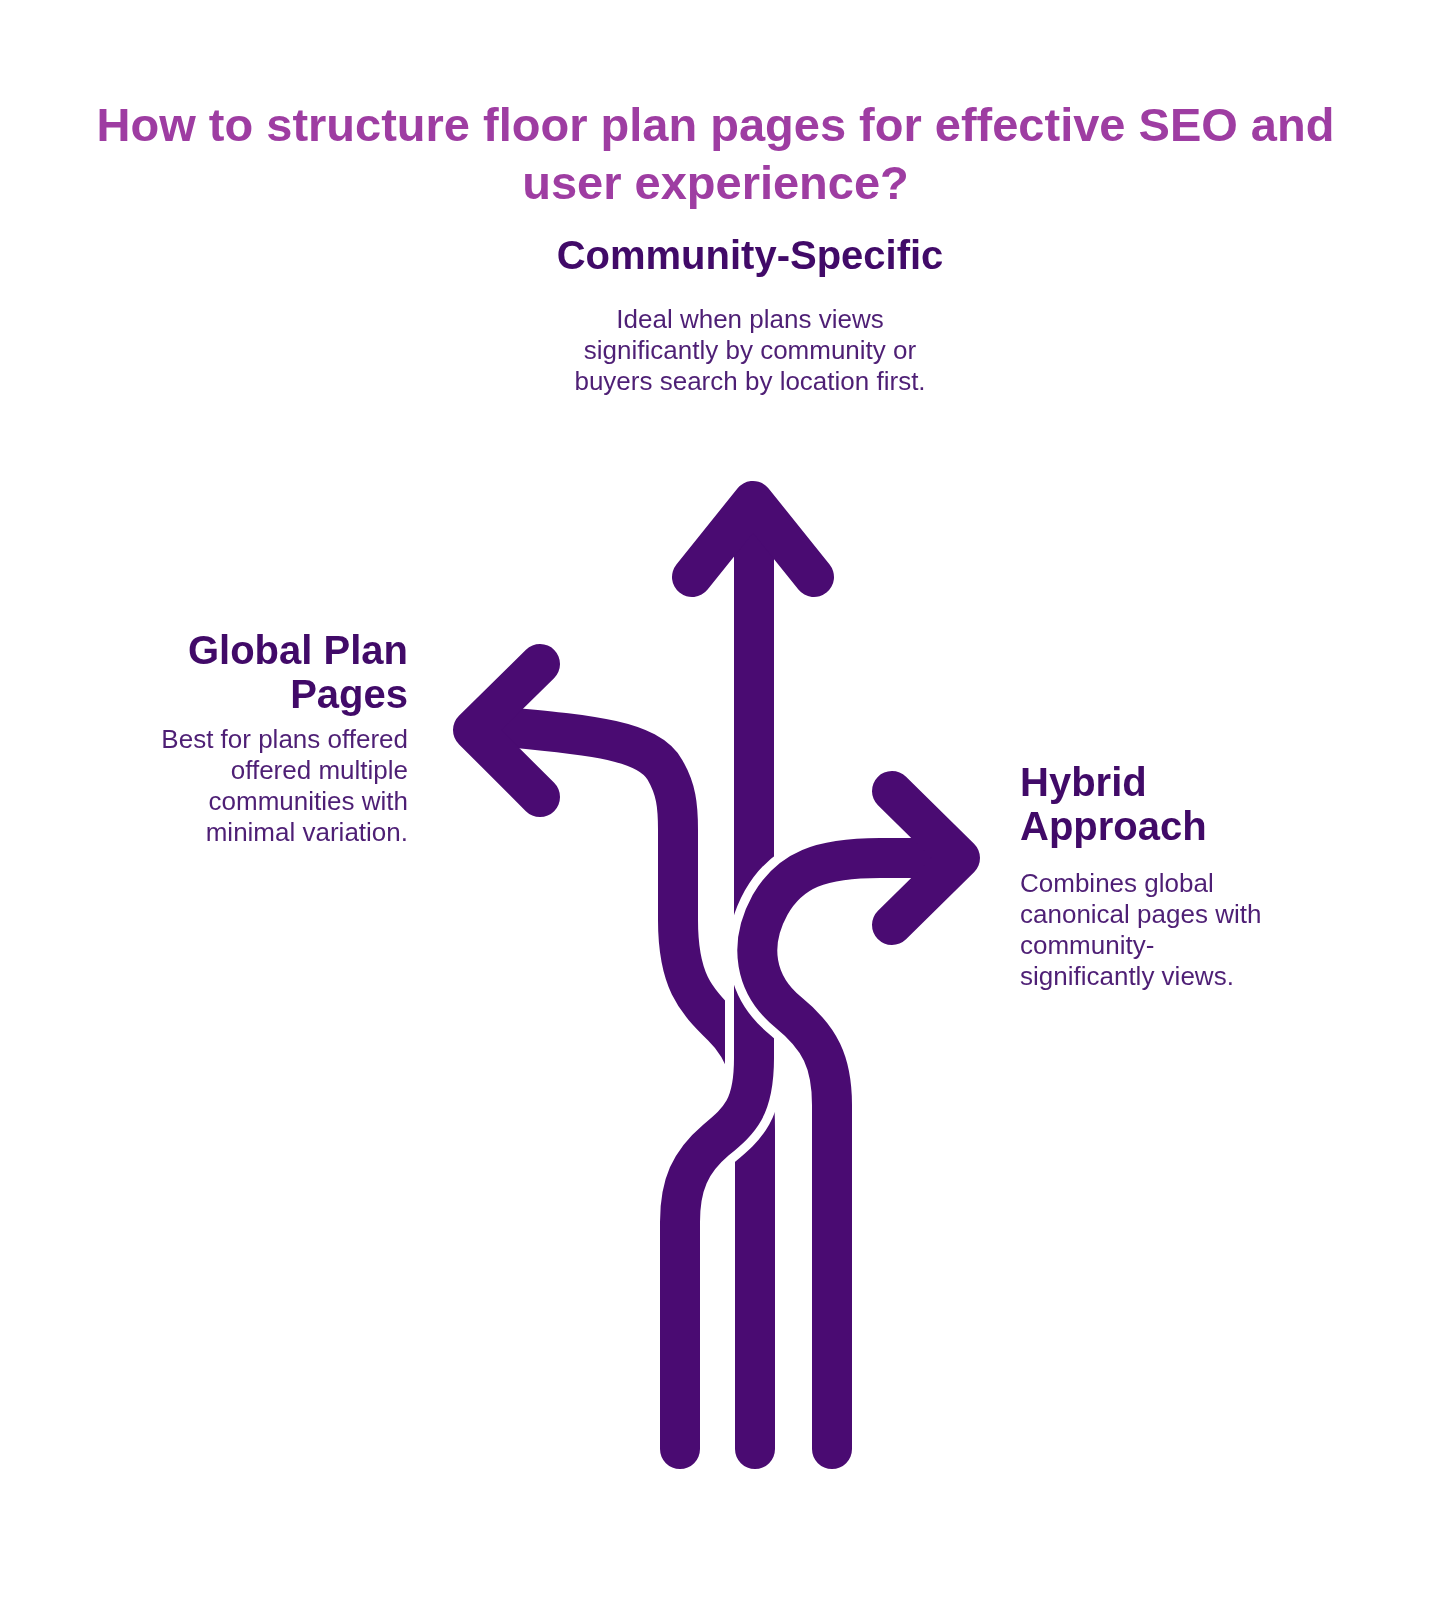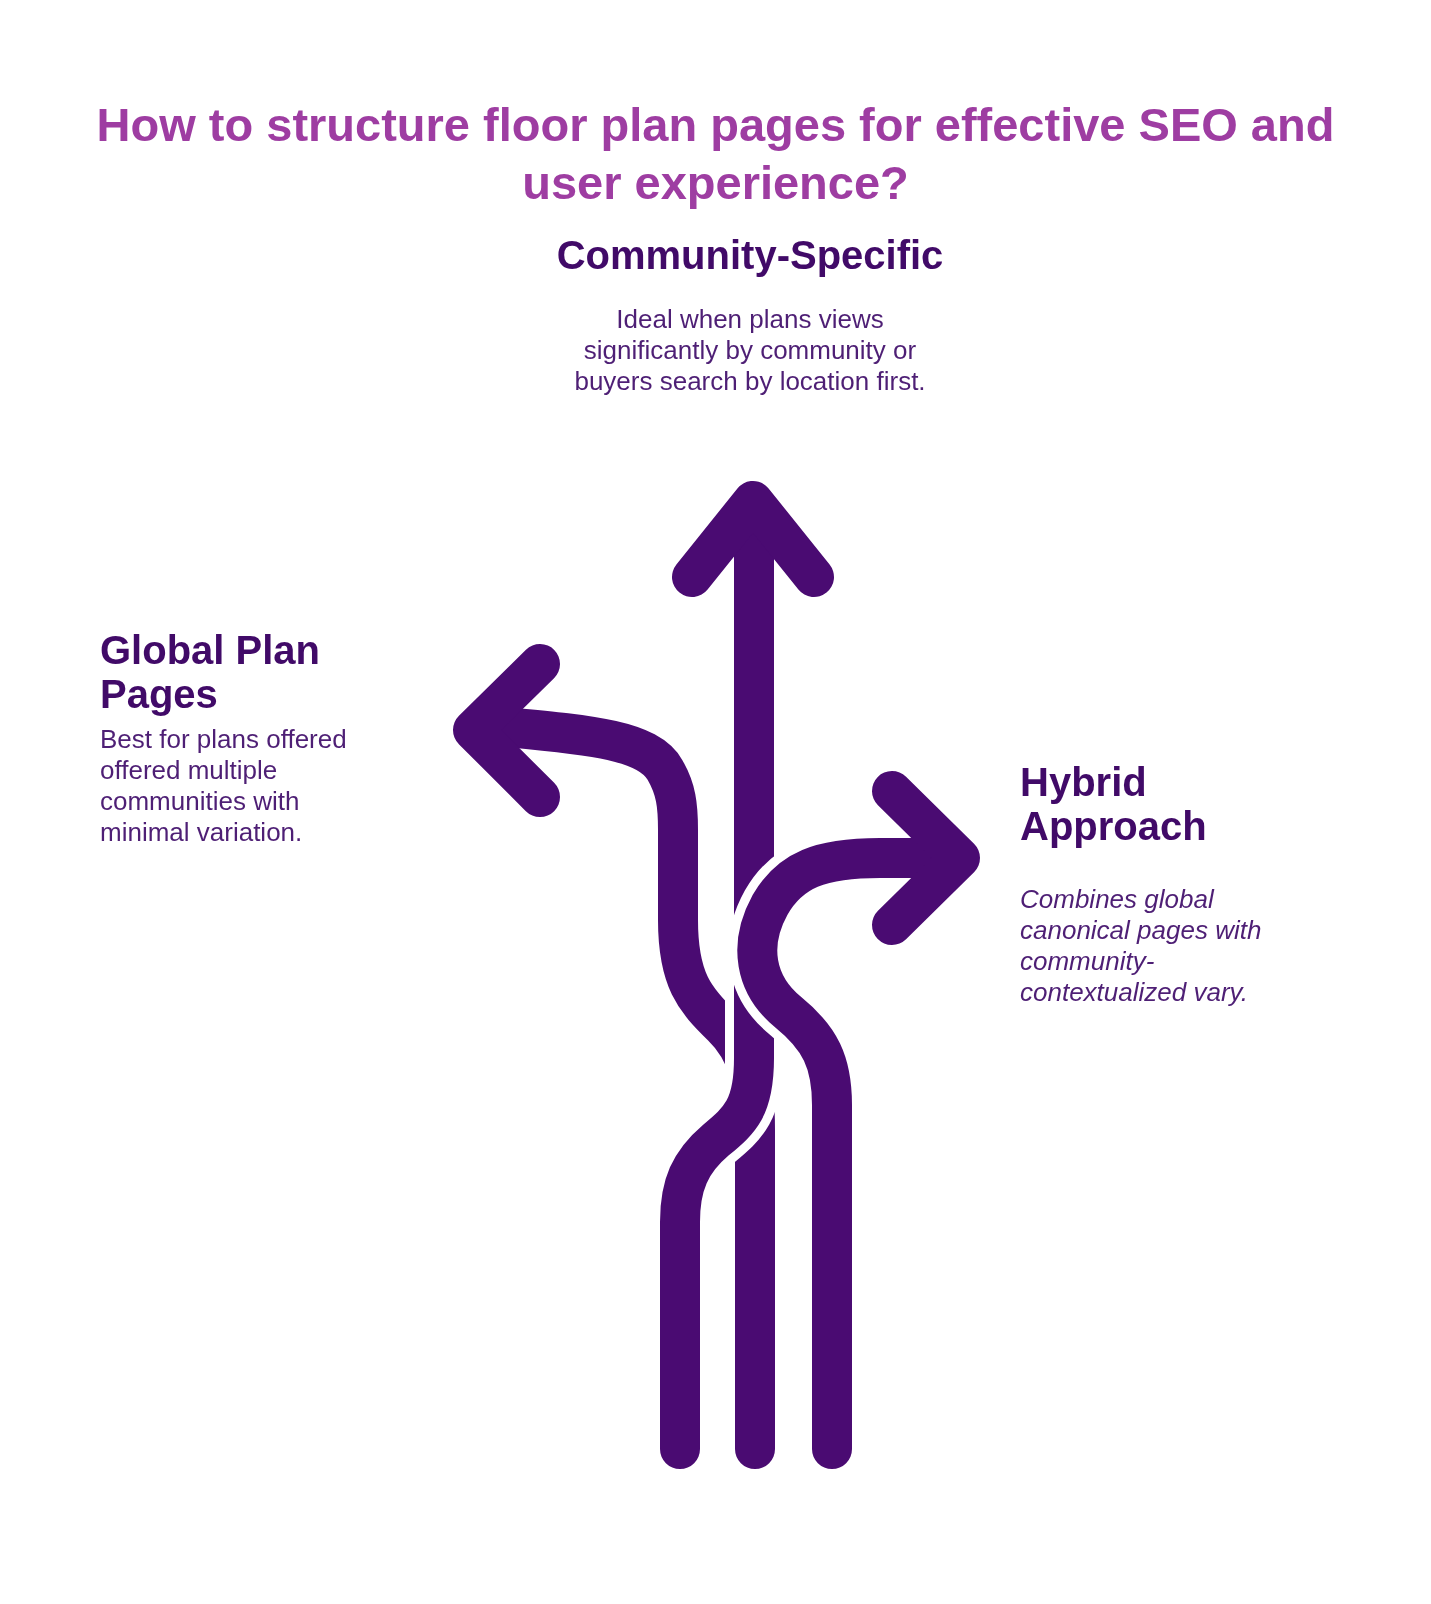--- a/index.html
+++ b/index.html
@@ -28,26 +28,26 @@
   .label-heading{
     font-size:40px;line-height:45px;font-weight:bold;
     color:var(--heading-color);
   }
   .label-body{
     font-size:26px;line-height:31px;
     color:var(--body-color);
   }
   .block-community{left:465px;top:233px;width:570px;text-align:center;}
   .block-community .label-body{margin-top:26px;}
-  .block-global{left:100px;top:628px;width:308px;}
+  .block-global{left:100px;top:628px;width:308px;text-align:right;}
   .block-global .label-heading{line-height:44px;}
   .block-global .label-body{margin-top:8px;}
   .block-hybrid{left:1020px;top:760px;width:310px;text-align:left;}
   .block-hybrid .label-heading{line-height:44px;}
-  .block-hybrid .label-body{margin-top:36px;font-style:italic;}
+  .block-hybrid .label-body{margin-top:20px;}
   .arrows-svg{position:absolute;left:0;top:0;width:1431px;height:1604px;}
 </style>
 </head>
 <body>
 
 <div class="canvas">
 
   <h1 class="page-title">How to structure floor plan pages for effective SEO and user experience?</h1>
 
   <svg class="arrows-svg" viewBox="0 0 1431 1604">
@@ -97,17 +97,17 @@
   </div>
 
   <div class="label-block block-hybrid">
     <div class="label-heading">
         <div>Hybrid Approach</div>
       </div>
     <div class="label-body">
         <div>Combines global</div>
         <div>canonical pages with</div>
         <div>community-</div>
-        <div>contextualized vary.</div>
+        <div>significantly views.</div>
       </div>
   </div>
 
 </div>
 
 </body></html>

